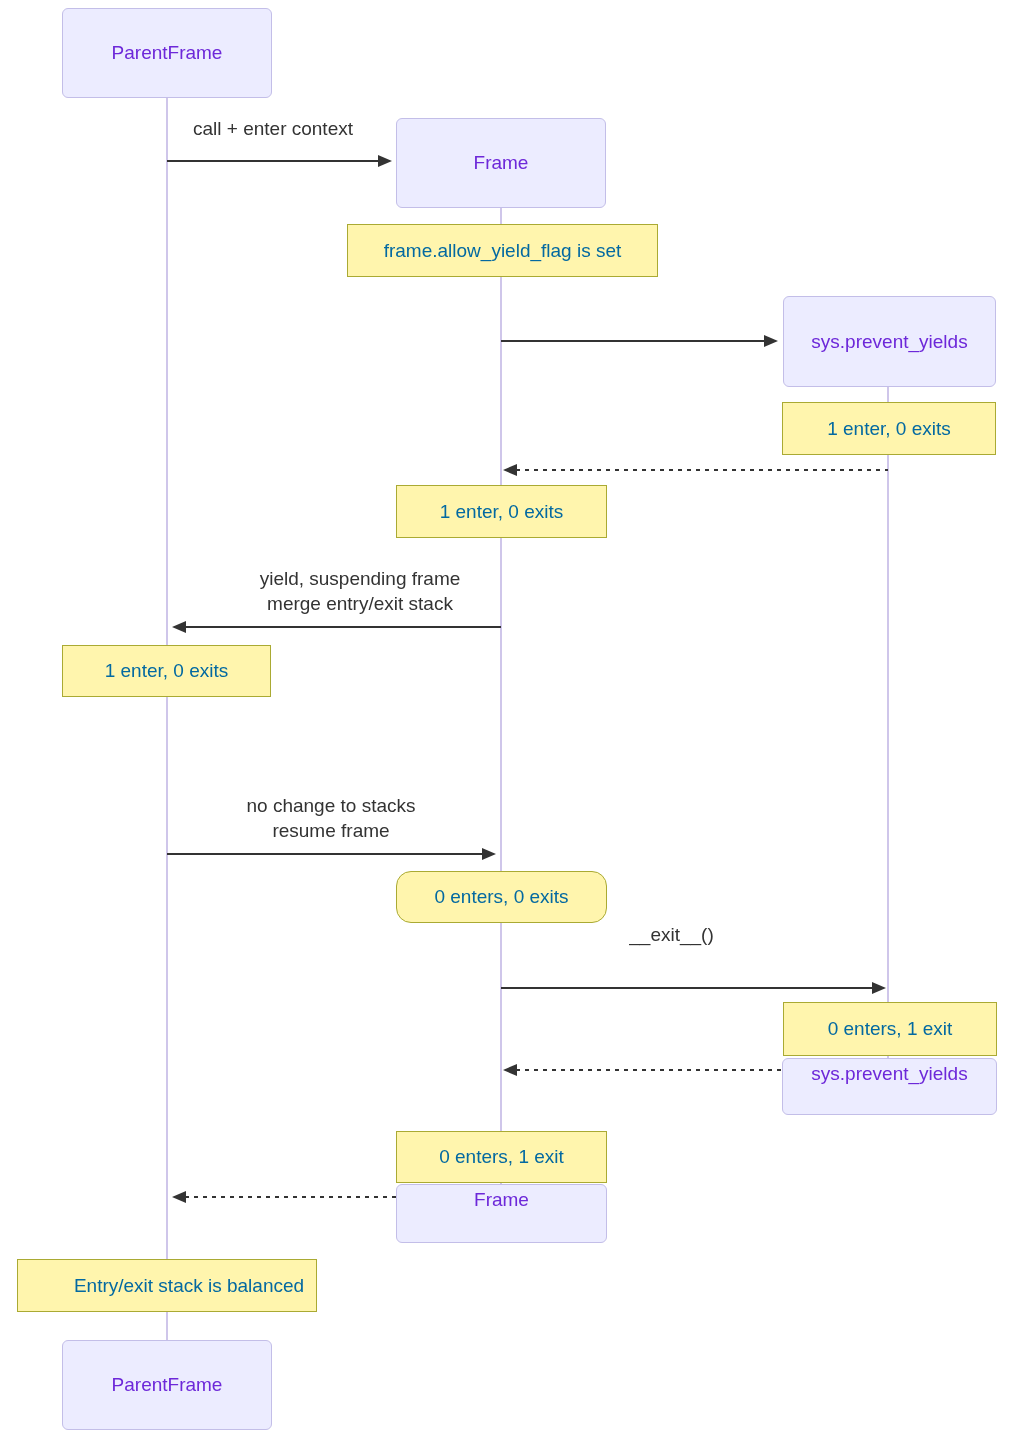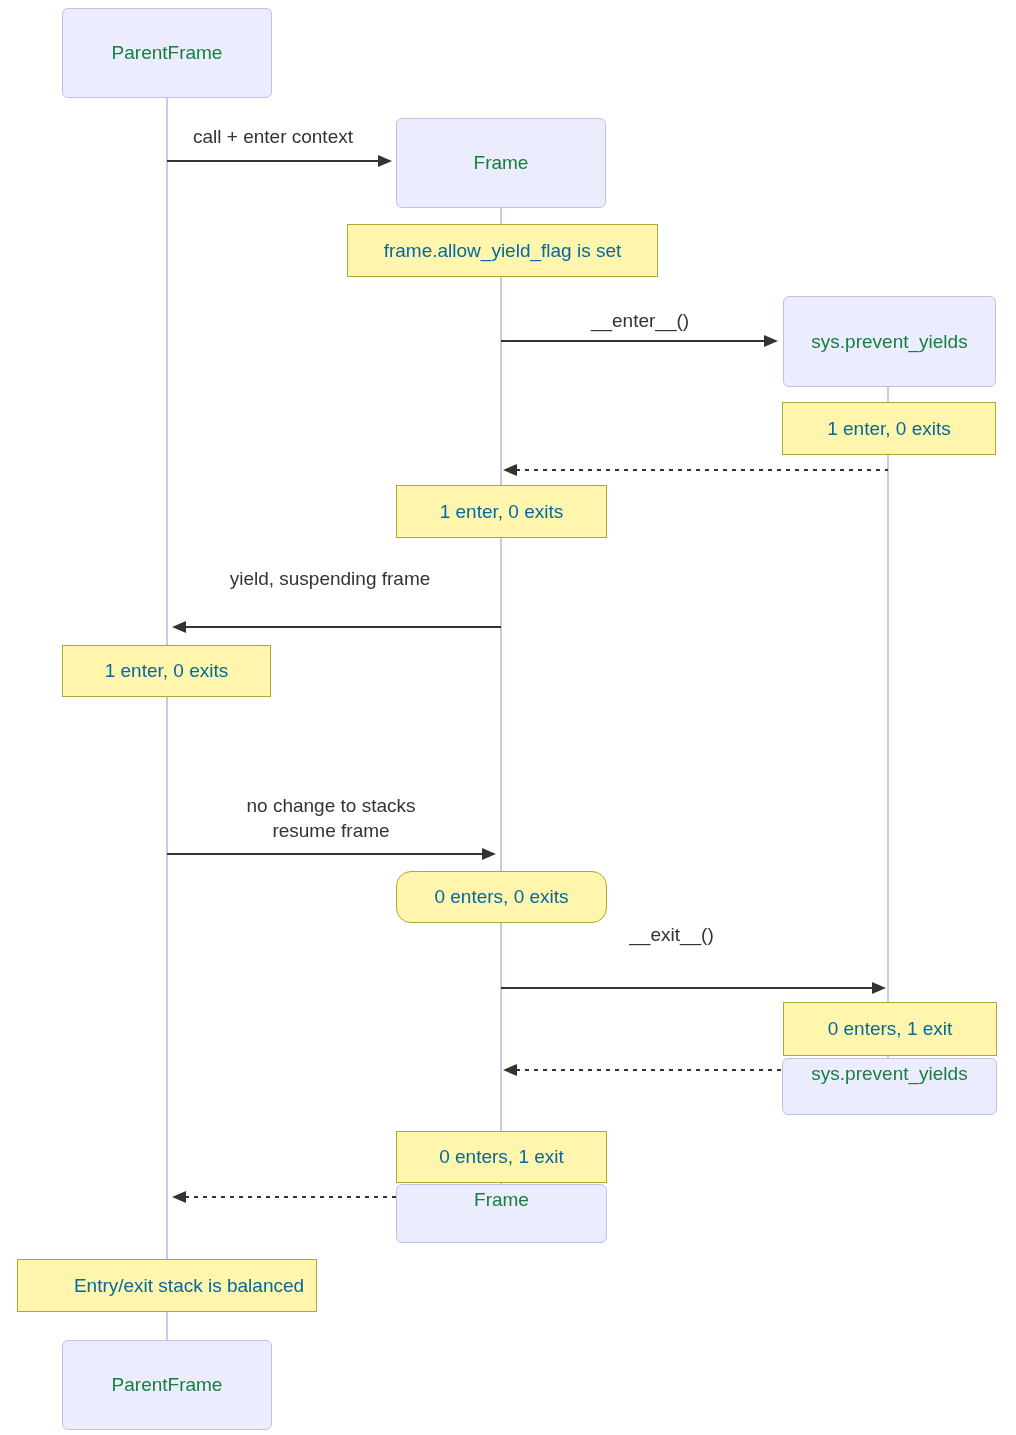--- a/index.html
+++ b/index.html
@@ -5,21 +5,21 @@
   html,body { margin:0; padding:0; background:#ffffff; }
   .canvas {
     position:relative; width:1016px; height:1435px; background:#ffffff;
     font-family:"Liberation Sans","DejaVu Sans",sans-serif; overflow:hidden;
   }
   .lifeline { position:absolute; width:2px; background:var(--lifeline,#CFC6EA); }
   .actor {
     position:absolute; box-sizing:border-box;
     background:var(--actor-fill,#ECECFF); border:1px solid var(--actor-border,#C3BEE8);
     border-radius:6px; display:flex; align-items:center; justify-content:center;
-    font-size:19px; color:#15803d;
+    font-size:19px; color:#6d28d9;
   }
   .actor.end { align-items:flex-start; padding-top:4px; }
   .note {
     position:absolute; box-sizing:border-box;
     background:var(--note-fill,#FFF5AD); border:1px solid var(--note-border,#AAAA33);
     display:flex; align-items:center; justify-content:center;
     font-size:19px; color:#0369a1;
   }
   .msgline { position:absolute; height:2px; background:var(--arrow,#333333); }
   .msgline.dashed {
@@ -53,33 +53,33 @@
 
   <div class="note" style="left:347px; top:224px;  width:311px; height:53px;">frame.allow_yield_flag is set</div>
   <div class="note" style="left:782px; top:402px;  width:214px; height:53px;">1 enter, 0 exits</div>
   <div class="note" style="left:396px; top:485px;  width:211px; height:53px;">1 enter, 0 exits</div>
   <div class="note" style="left:62px;  top:645px;  width:209px; height:52px;">1 enter, 0 exits</div>
   <div class="note" style="left:396px; top:871px;  width:211px; height:52px;border-radius:15px;">0 enters, 0 exits</div>
   <div class="note" style="left:783px; top:1002px; width:214px; height:54px;">0 enters, 1 exit</div>
   <div class="note" style="left:396px; top:1131px; width:211px; height:52px;">0 enters, 1 exit</div>
   <div class="note" style="left:17px;  top:1259px; width:300px; height:53px;padding-left:44px;">Entry/exit stack is balanced</div>
 
-  <div class="msglabel" style="left:167px; top:124px; width:212px;">call + enter context</div>
+  <div class="msglabel" style="left:167px; top:116px; width:212px;">call + enter context</div>
   <div class="msgline" style="left:167px; top:160px; width:212px;"></div>
   <span class="head right" style="left:378px; top:155px;"></span>
 
-  <div class="msglabel" style="left:501px; top:308px; width:278px;">__enter__()</div>
   <div class="msgline" style="left:501px; top:340px; width:264px;"></div>
   <span class="head right" style="left:764px; top:335px;"></span>
 
   <span class="head left" style="left:503px; top:464px;"></span>
   <div class="msgline dashed" style="left:516px; top:469px; width:372px;"></div>
 
-  <div class="msglabel" style="left:163px; top:566px; width:334px;">
+  <div class="msglabel" style="left:169px; top:566px; width:334px;padding-left:24px;">
     <div>yield, suspending frame</div>
+    <div>merge entry/exit stack</div>
   </div>
   <span class="head left" style="left:172px; top:621px;"></span>
   <div class="msgline" style="left:185px; top:626px; width:316px;"></div>
 
   <div class="msglabel" style="left:166px; top:793px; width:330px;">
     <div>no change to stacks</div>
     <div>resume frame</div>
   </div>
   <div class="msgline" style="left:167px; top:853px; width:316px;"></div>
   <span class="head right" style="left:482px; top:848px;"></span>

